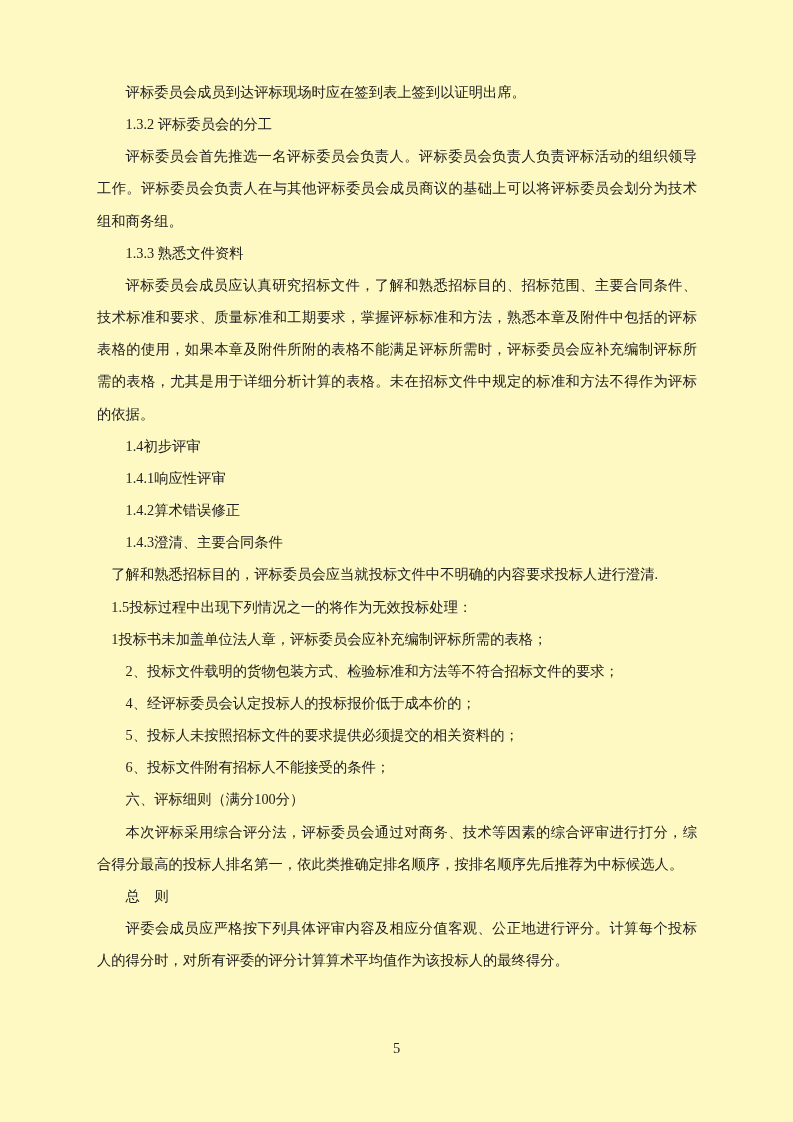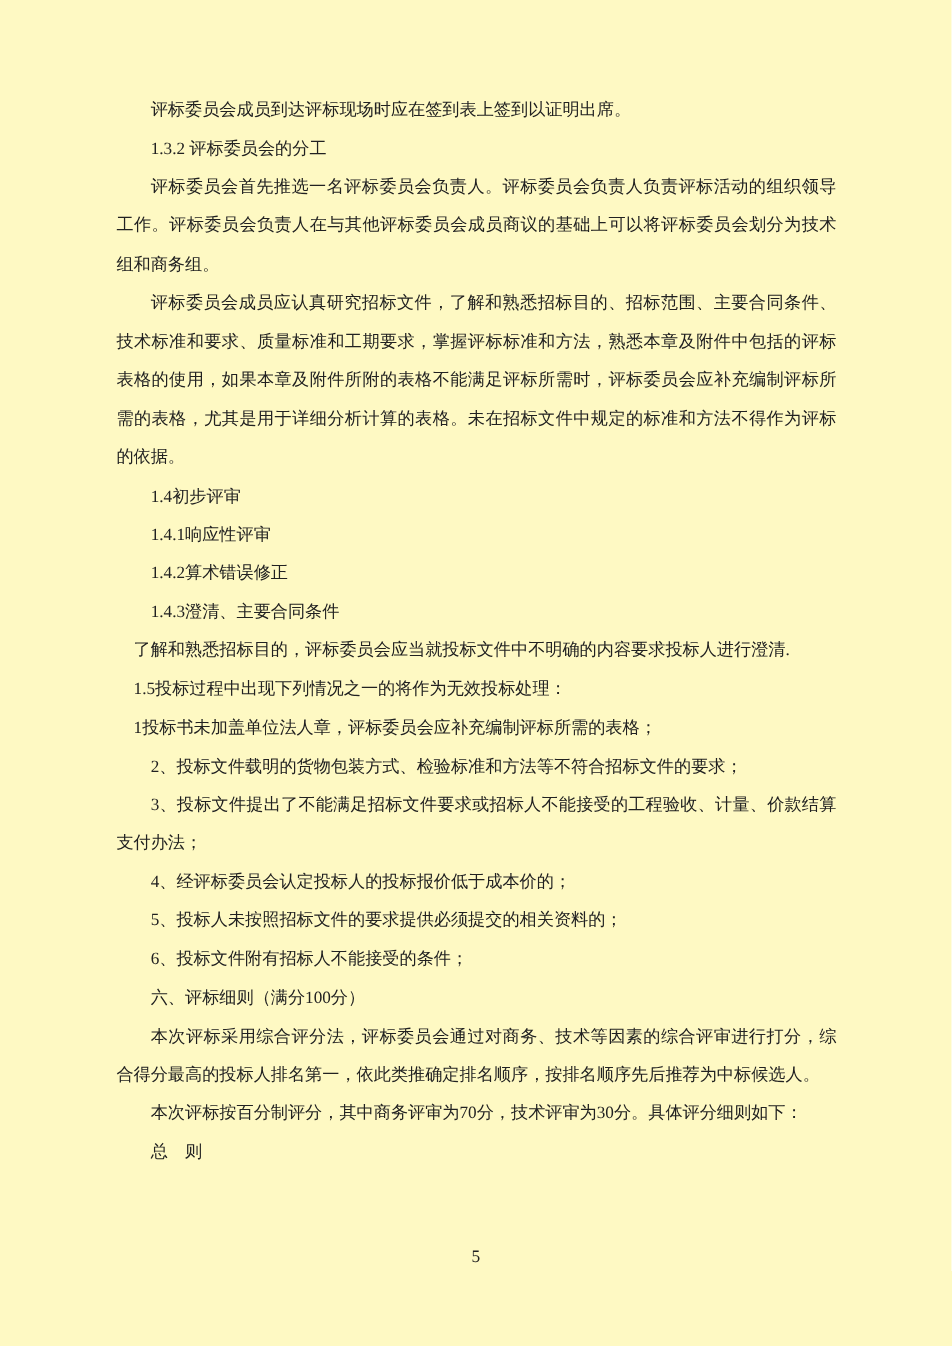--- a/index.html
+++ b/index.html
@@ -49,50 +49,50 @@
 
 <div class="page">
   <div class="content">
 
       <p class="para indent-normal">评标委员会成员到达评标现场时应在签到表上签到以证明出席。</p>
 
       <p class="para indent-normal">1.3.2 评标委员会的分工</p>
 
       <p class="para indent-normal">评标委员会首先推选一名评标委员会负责人。评标委员会负责人负责评标活动的组织领导工作。评标委员会负责人在与其他评标委员会成员商议的基础上可以将评标委员会划分为技术组和商务组。</p>
 
+      <p class="para indent-normal">1.3.3 熟悉文件资料</p>
 
       <p class="para indent-normal">评标委员会成员应认真研究招标文件，了解和熟悉招标目的、招标范围、主要合同条件、技术标准和要求、质量标准和工期要求，掌握评标标准和方法，熟悉本章及附件中包括的评标表格的使用，如果本章及附件所附的表格不能满足评标所需时，评标委员会应补充编制评标所需的表格，尤其是用于详细分析计算的表格。未在招标文件中规定的标准和方法不得作为评标的依据。</p>
 
       <p class="para indent-normal">1.4初步评审</p>
 
       <p class="para indent-normal">1.4.1响应性评审</p>
 
       <p class="para indent-normal">1.4.2算术错误修正</p>
 
       <p class="para indent-normal">1.4.3澄清、主要合同条件</p>
 
       <p class="para indent-small">了解和熟悉招标目的，评标委员会应当就投标文件中不明确的内容要求投标人进行澄清.</p>
 
       <p class="para indent-small">1.5投标过程中出现下列情况之一的将作为无效投标处理：</p>
 
       <p class="para indent-small">1投标书未加盖单位法人章，评标委员会应补充编制评标所需的表格；</p>
 
       <p class="para indent-normal">2、投标文件载明的货物包装方式、检验标准和方法等不符合招标文件的要求；</p>
 
-      <p class="para indent-normal">3、投标文件提出了不能满足招标文件要求或招标人不能接受的工程验收、计量、价款结算支付办法；</p>
 
       <p class="para indent-normal">4、经评标委员会认定投标人的投标报价低于成本价的；</p>
 
       <p class="para indent-normal">5、投标人未按照招标文件的要求提供必须提交的相关资料的；</p>
 
       <p class="para indent-normal">6、投标文件附有招标人不能接受的条件；</p>
 
       <p class="para indent-normal bold">六、评标细则（满分100分）</p>
 
       <p class="para indent-normal">本次评标采用综合评分法，评标委员会通过对商务、技术等因素的综合评审进行打分，综合得分最高的投标人排名第一，依此类推确定排名顺序，按排名顺序先后推荐为中标候选人。</p>
 
-      <p class="para indent-normal">本次评标按百分制评分，其中商务评审为70分，技术评审为30分。具体评分细则如下：</p>
 
       <p class="para indent-normal bold">总　则</p>
 
+      <p class="para indent-normal">评委会成员应严格按下列具体评审内容及相应分值客观、公正地进行评分。计算每个投标人的得分时，对所有评委的评分计算算术平均值作为该投标人的最终得分。</p>
     </div>
   <div class="footer">5</div>
 </div>
 
 </body></html>

